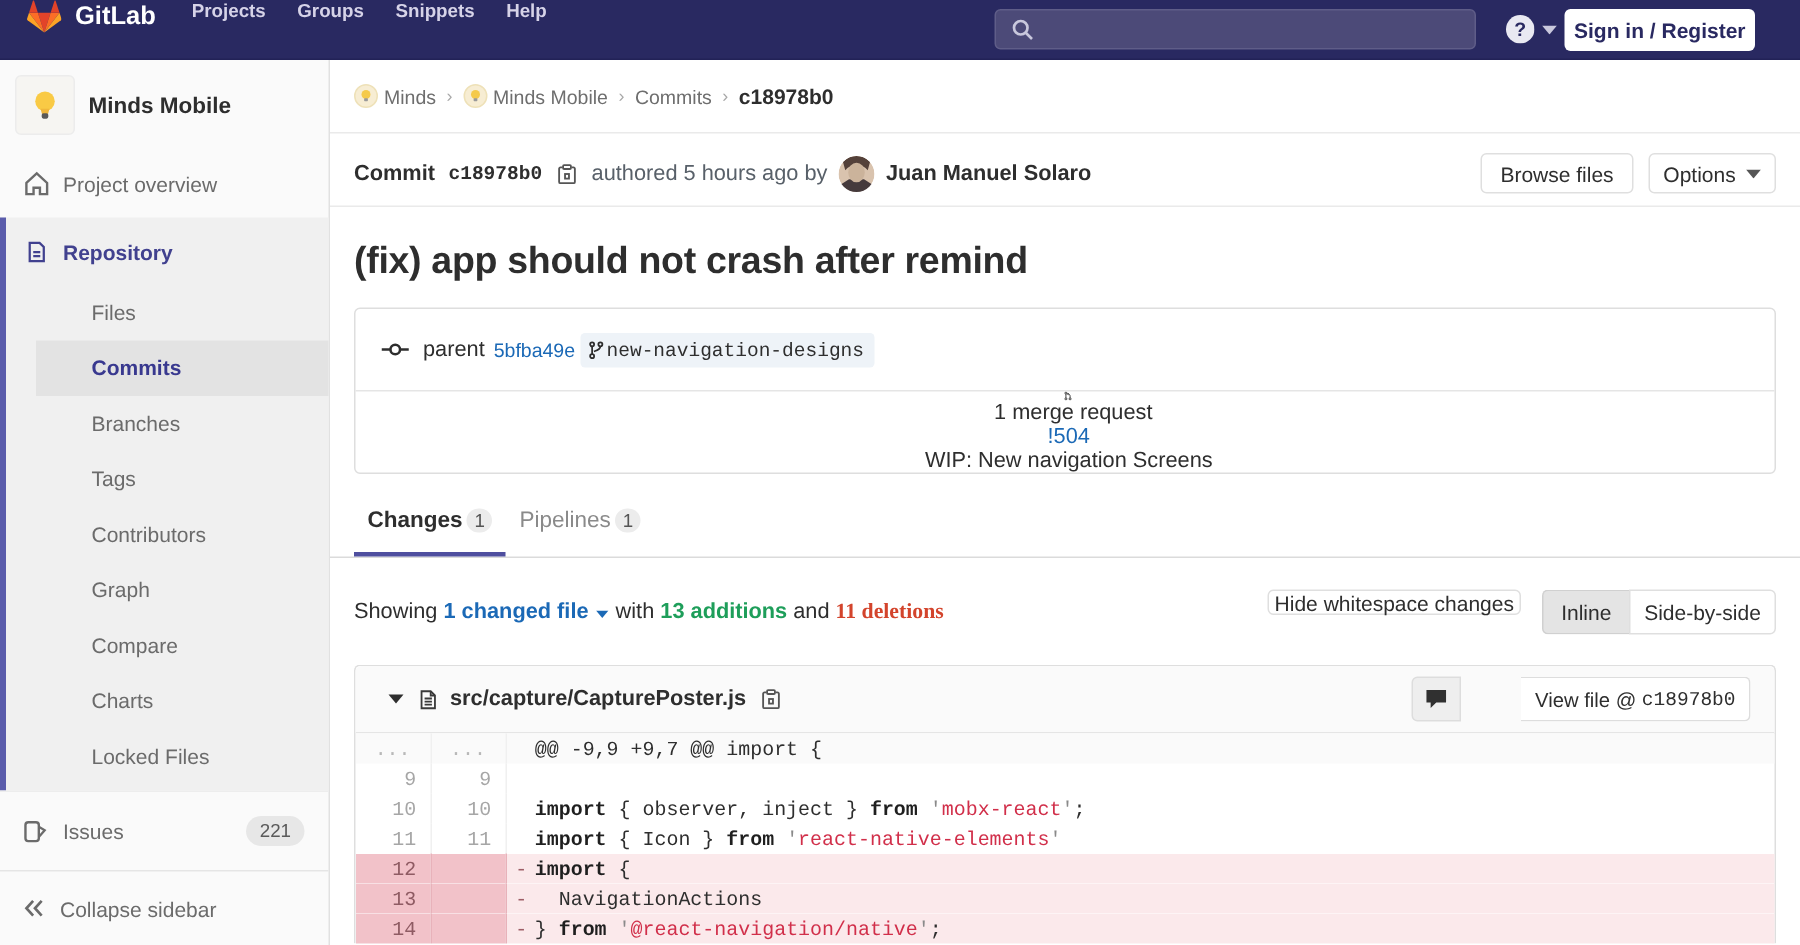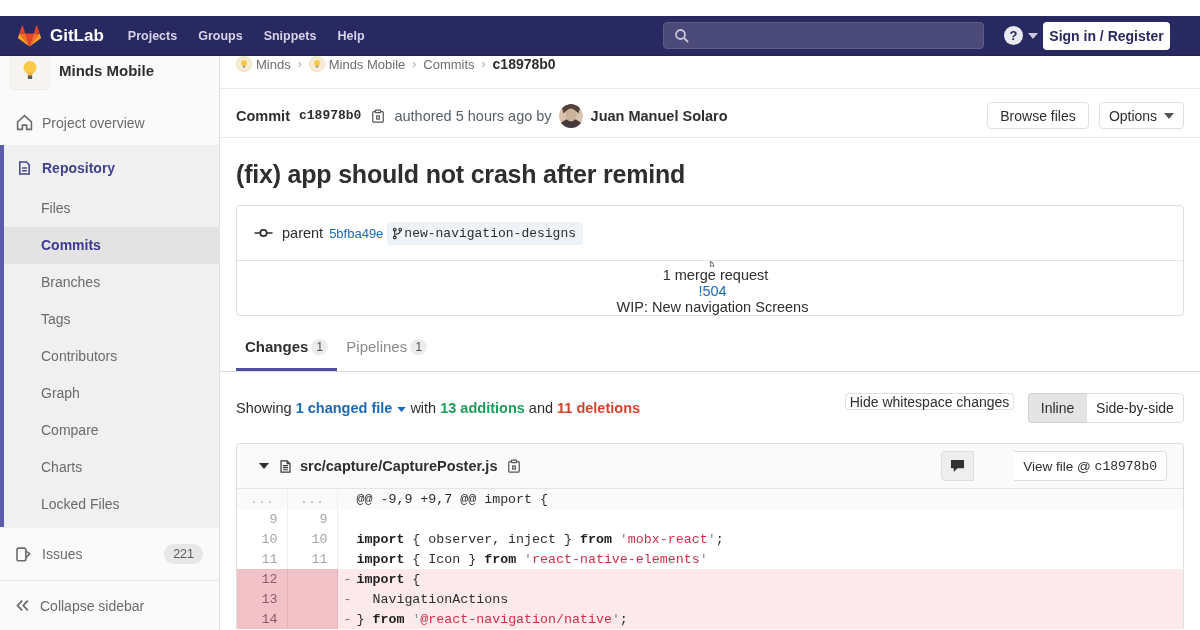--- a/index.html
+++ b/index.html
@@ -1,22 +1,22 @@
 <!DOCTYPE html>
 <html><head>
 <meta charset="utf-8">
 <style>
 * { margin:0; padding:0; box-sizing:border-box; }
 html,body { width:1200px; height:630px; overflow:hidden; background:#fff;
   font-family:"Liberation Sans", sans-serif; color:#2e2e2e; }
 .mono { font-family:"Liberation Mono", monospace; }
 
 
-.navbar { position:fixed; top:16px; left:0; width:1200px; height:40px; background:#292961;
-  display:flex; align-items:center; z-index:10; box-shadow:inset 0 -1px 0 #222257; }
+.navbar { position:fixed; top:0; left:0; width:1200px; height:40px; background:#292961;
+  display:flex; align-items:flex-start; z-index:10; box-shadow:inset 0 -1px 0 #222257; }
 .logo { display:flex; align-items:center; margin-left:18px; }
 .logo svg { width:23px; height:22px; }
 .logo .word { color:#fff; font-size:17px; font-weight:bold; margin-left:9px; }
 .topnav { display:flex; margin-left:24px; }
 .topnav a { color:#d6d3e8; font-size:12.5px; font-weight:bold; text-decoration:none; margin-right:21px; }
 .searchbox { position:absolute; left:663px; top:6px; width:321px; height:27px;
   background:#4c4a78; border:1px solid #5f5d88; border-radius:4px;
   display:flex; align-items:center; padding:0 10px; }
 .searchbox .ph { color:#b6b4cf; font-size:14px; flex:1; }
 .helpwrap { position:absolute; left:1004px; top:10px; display:flex; align-items:center; }
@@ -31,21 +31,21 @@
 .proj .avatar { width:40px; height:40px; border-radius:4px; background:#f6f5f2;
   display:flex; align-items:center; justify-content:center; border:1px solid #ececec;}
 .proj .pname { font-size:15px; font-weight:bold; margin-left:9px; color:#2e2e2e; }
 .sitem { display:flex; align-items:center; color:#6b6b6b; font-size:14px; }
 .overview { height:45px; padding-left:16px; }
 .overview svg { margin-right:9px; }
 .section { background:#f0f0f0; border-left:4px solid #5a5cab; padding-bottom:4px;}
 .sec-head { display:flex; align-items:center; height:45px; padding-left:13px;
   color:#41418f; font-size:14px; font-weight:bold; }
 .sec-head svg { margin-right:10px; }
-.sub { display:block; height:37px; line-height:37px; padding-left:37px; color:#6b6b6b; font-size:14px; }
+.sub { display:block; height:37px; line-height:37px; padding-left:37px; color:#6b6b6b; font-size:14px;margin-left:20px; }
 .sub.active { background:#e3e3e3; color:#39398f; font-weight:bold; }
 .issues { display:flex; align-items:center; height:53px; padding:0 16px; border-top:1px solid #ededed;
   color:#6b6b6b; font-size:14px; }
 .issues svg { margin-right:10px; }
 .count { margin-left:auto; background:#e7e7e7; border-radius:10px; font-size:12.5px;
   padding:3px 9px; color:#5a5a5a; }
 .collapse { position:absolute; bottom:0; left:0; width:219px; height:50px; border-top:1px solid #e5e5e5;
   display:flex; align-items:center; padding-left:16px; color:#6b6b6b; font-size:14px; }
 .collapse .icn { margin-right:11px; }
 
@@ -85,21 +85,21 @@
 
 .tabs { margin-top:6px; height:50px; border-bottom:1px solid #dbdbdb; display:flex; padding-left:16px; }
 .tab { display:flex; align-items:center; padding:0 9px; font-size:15px; color:#8a8a8a; position:relative;justify-content:flex-end; }
 .tab.active { color:#2e2e2e; font-weight:bold; }
 .tab.active::after { content:""; position:absolute; left:0; right:0; bottom:0; height:3px; background:#4f4f9f; }
 .tbadge { background:#ececec; border-radius:9px; padding:1px 5px; font-size:12.5px; color:#555; margin-left:3px; font-weight:normal;}
 
 .showing { display:flex; align-items:center; padding:0 16px; margin-top:21px; height:30px; font-size:14.5px; color:#2e2e2e;}
 .showing b.blue { color:#1b69b6; }
 .showing .grn { color:#1e9e5a; font-weight:bold; }
-.showing .red { color:#d3442c; font-weight:bold; }
+.showing .red { color:#d3442c; font-weight:bold;font-family:Liberation Serif, serif; }
 .showing .right { margin-left:auto; display:flex; }
 .seg { display:flex; margin-left:14px; }
 .seg .btn { border-radius:0; border-right-width:0; height:30px; }
 .seg .btn:first-child { border-radius:4px 0 0 4px; background:#e4e4e4; border-color:#d0d0d0; width:58px; }
 .seg .btn:last-child { border-radius:0 4px 4px 0; border-right-width:1px; width:98px; }
 .hidews { height:17px; width:169px; }
 
 .diff { margin:20px 16px 0 16px; border:1px solid #dedede; border-radius:4px 4px 0 0; border-bottom:none; }
 .diffhead { height:45px; background:#fafafa; border-bottom:1px solid #e5e5e5; border-radius:4px 4px 0 0;
   display:flex; align-items:center; padding:0 16px 0 22px; }

